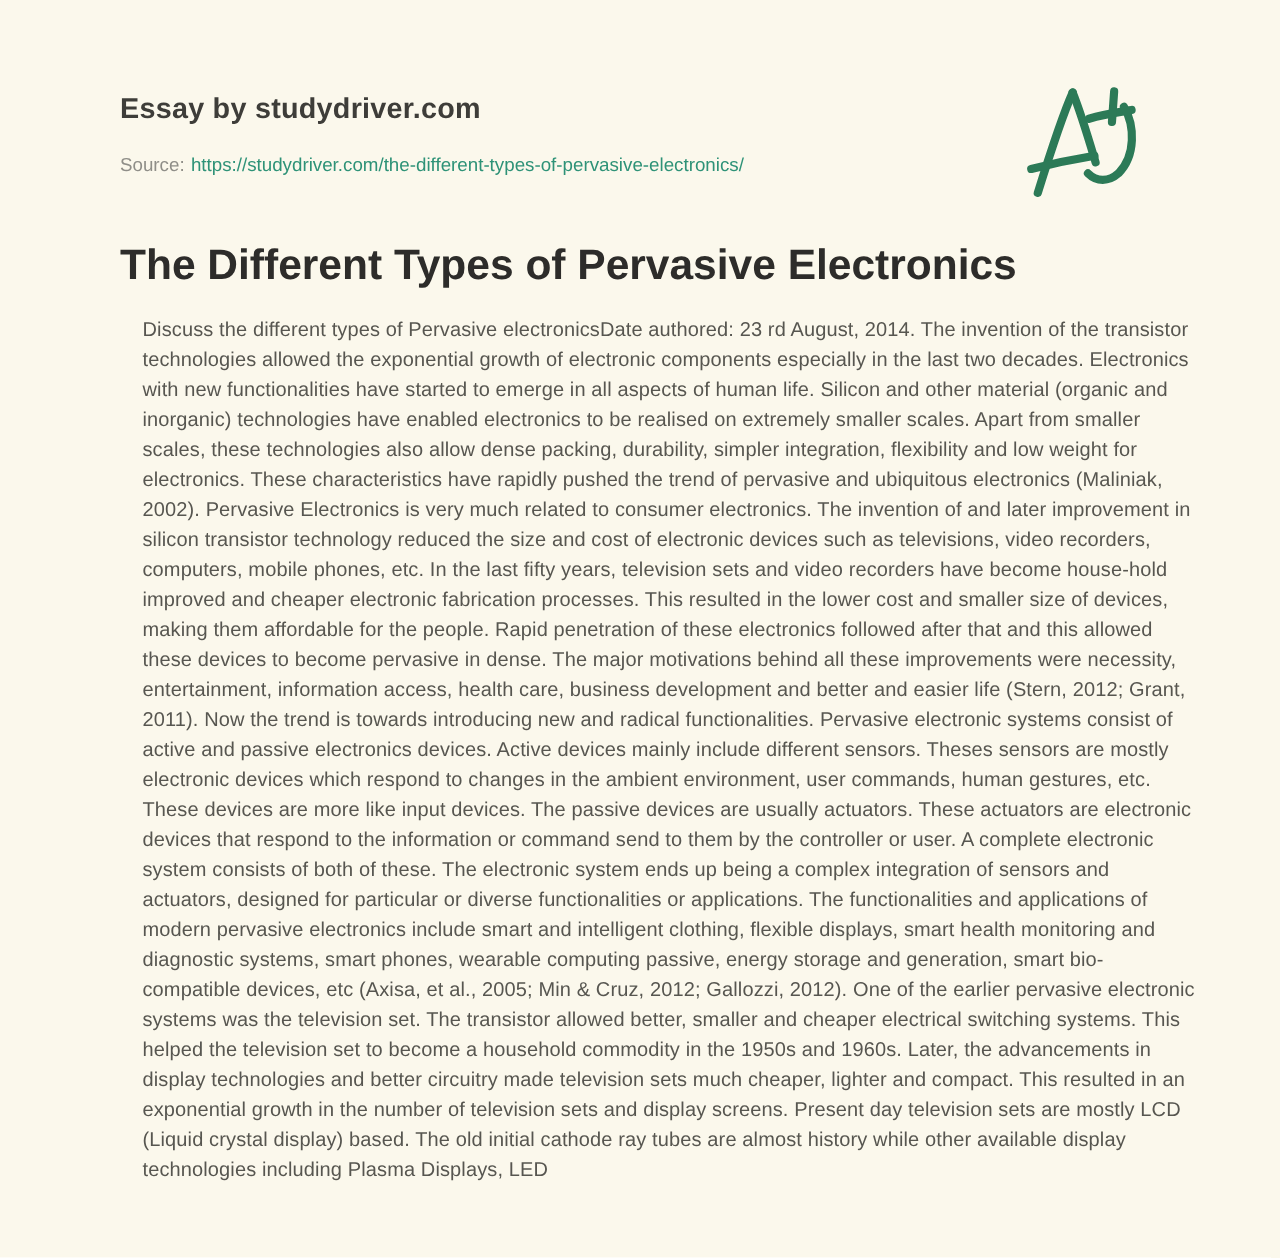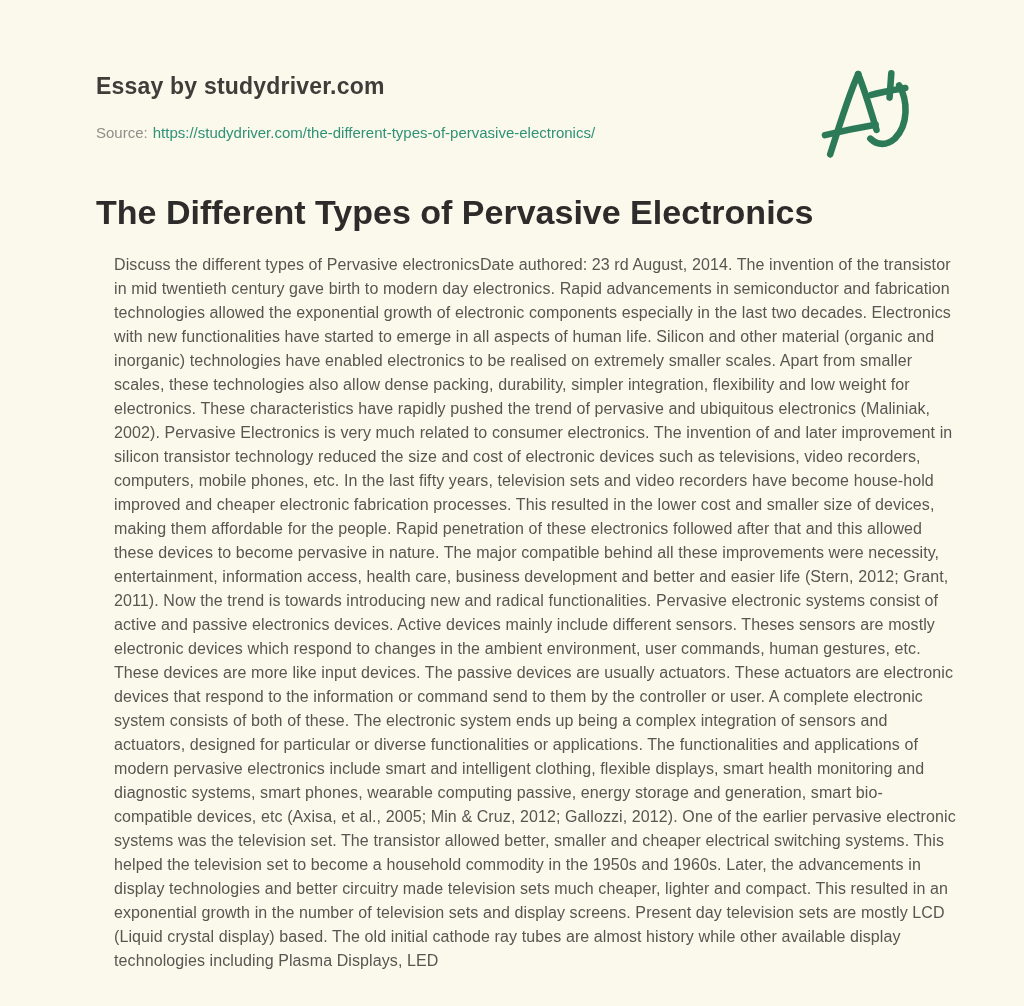--- a/index.html
+++ b/index.html
@@ -102,32 +102,31 @@
       <path d="M84 13 L 82 41"></path>
 
       <path d="M93 27 C 103 44, 104 72, 88 88 C 79 96, 68 96, 60 88"></path>
     </svg>
   </div>
 
   <h1 class="article-title">The Different Types of Pervasive Electronics</h1>
 
   <div class="article-body">
       <div class="body-line">Discuss the different types of Pervasive electronicsDate authored: 23 rd August, 2014. The invention of the transistor</div>
-      <div class="body-line">in mid twentieth century gave birth to modern day electronics. Rapid advancements in semiconductor and fabrication</div>
       <div class="body-line">technologies allowed the exponential growth of electronic components especially in the last two decades. Electronics</div>
       <div class="body-line">with new functionalities have started to emerge in all aspects of human life. Silicon and other material (organic and</div>
       <div class="body-line">inorganic) technologies have enabled electronics to be realised on extremely smaller scales. Apart from smaller</div>
       <div class="body-line">scales, these technologies also allow dense packing, durability, simpler integration, flexibility and low weight for</div>
       <div class="body-line">electronics. These characteristics have rapidly pushed the trend of pervasive and ubiquitous electronics (Maliniak,</div>
       <div class="body-line">2002). Pervasive Electronics is very much related to consumer electronics. The invention of and later improvement in</div>
       <div class="body-line">silicon transistor technology reduced the size and cost of electronic devices such as televisions, video recorders,</div>
       <div class="body-line">computers, mobile phones, etc. In the last fifty years, television sets and video recorders have become house-hold</div>
       <div class="body-line">improved and cheaper electronic fabrication processes. This resulted in the lower cost and smaller size of devices,</div>
       <div class="body-line">making them affordable for the people. Rapid penetration of these electronics followed after that and this allowed</div>
-      <div class="body-line">these devices to become pervasive in nature. The major compatible behind all these improvements were necessity,</div>
+      <div class="body-line">these devices to become pervasive in dense. The major motivations behind all these improvements were necessity,</div>
       <div class="body-line">entertainment, information access, health care, business development and better and easier life (Stern, 2012; Grant,</div>
       <div class="body-line">2011). Now the trend is towards introducing new and radical functionalities. Pervasive electronic systems consist of</div>
       <div class="body-line">active and passive electronics devices. Active devices mainly include different sensors. Theses sensors are mostly</div>
       <div class="body-line">electronic devices which respond to changes in the ambient environment, user commands, human gestures, etc.</div>
       <div class="body-line">These devices are more like input devices. The passive devices are usually actuators. These actuators are electronic</div>
       <div class="body-line">devices that respond to the information or command send to them by the controller or user. A complete electronic</div>
       <div class="body-line">system consists of both of these. The electronic system ends up being a complex integration of sensors and</div>
       <div class="body-line">actuators, designed for particular or diverse functionalities or applications. The functionalities and applications of</div>
       <div class="body-line">modern pervasive electronics include smart and intelligent clothing, flexible displays, smart health monitoring and</div>
       <div class="body-line">diagnostic systems, smart phones, wearable computing passive, energy storage and generation, smart bio-</div>

